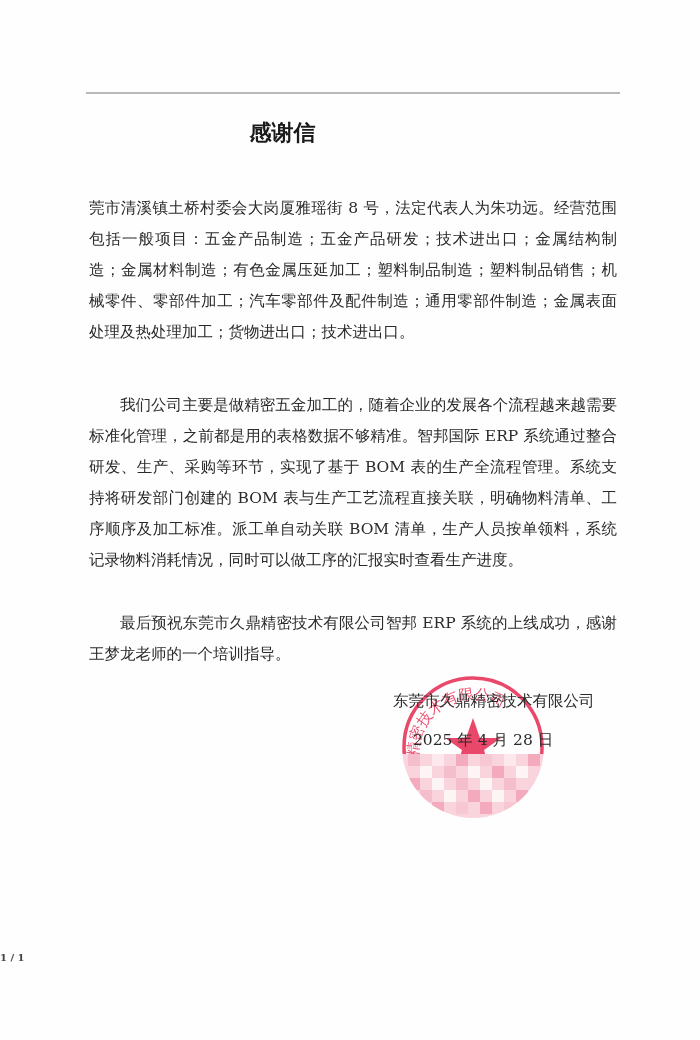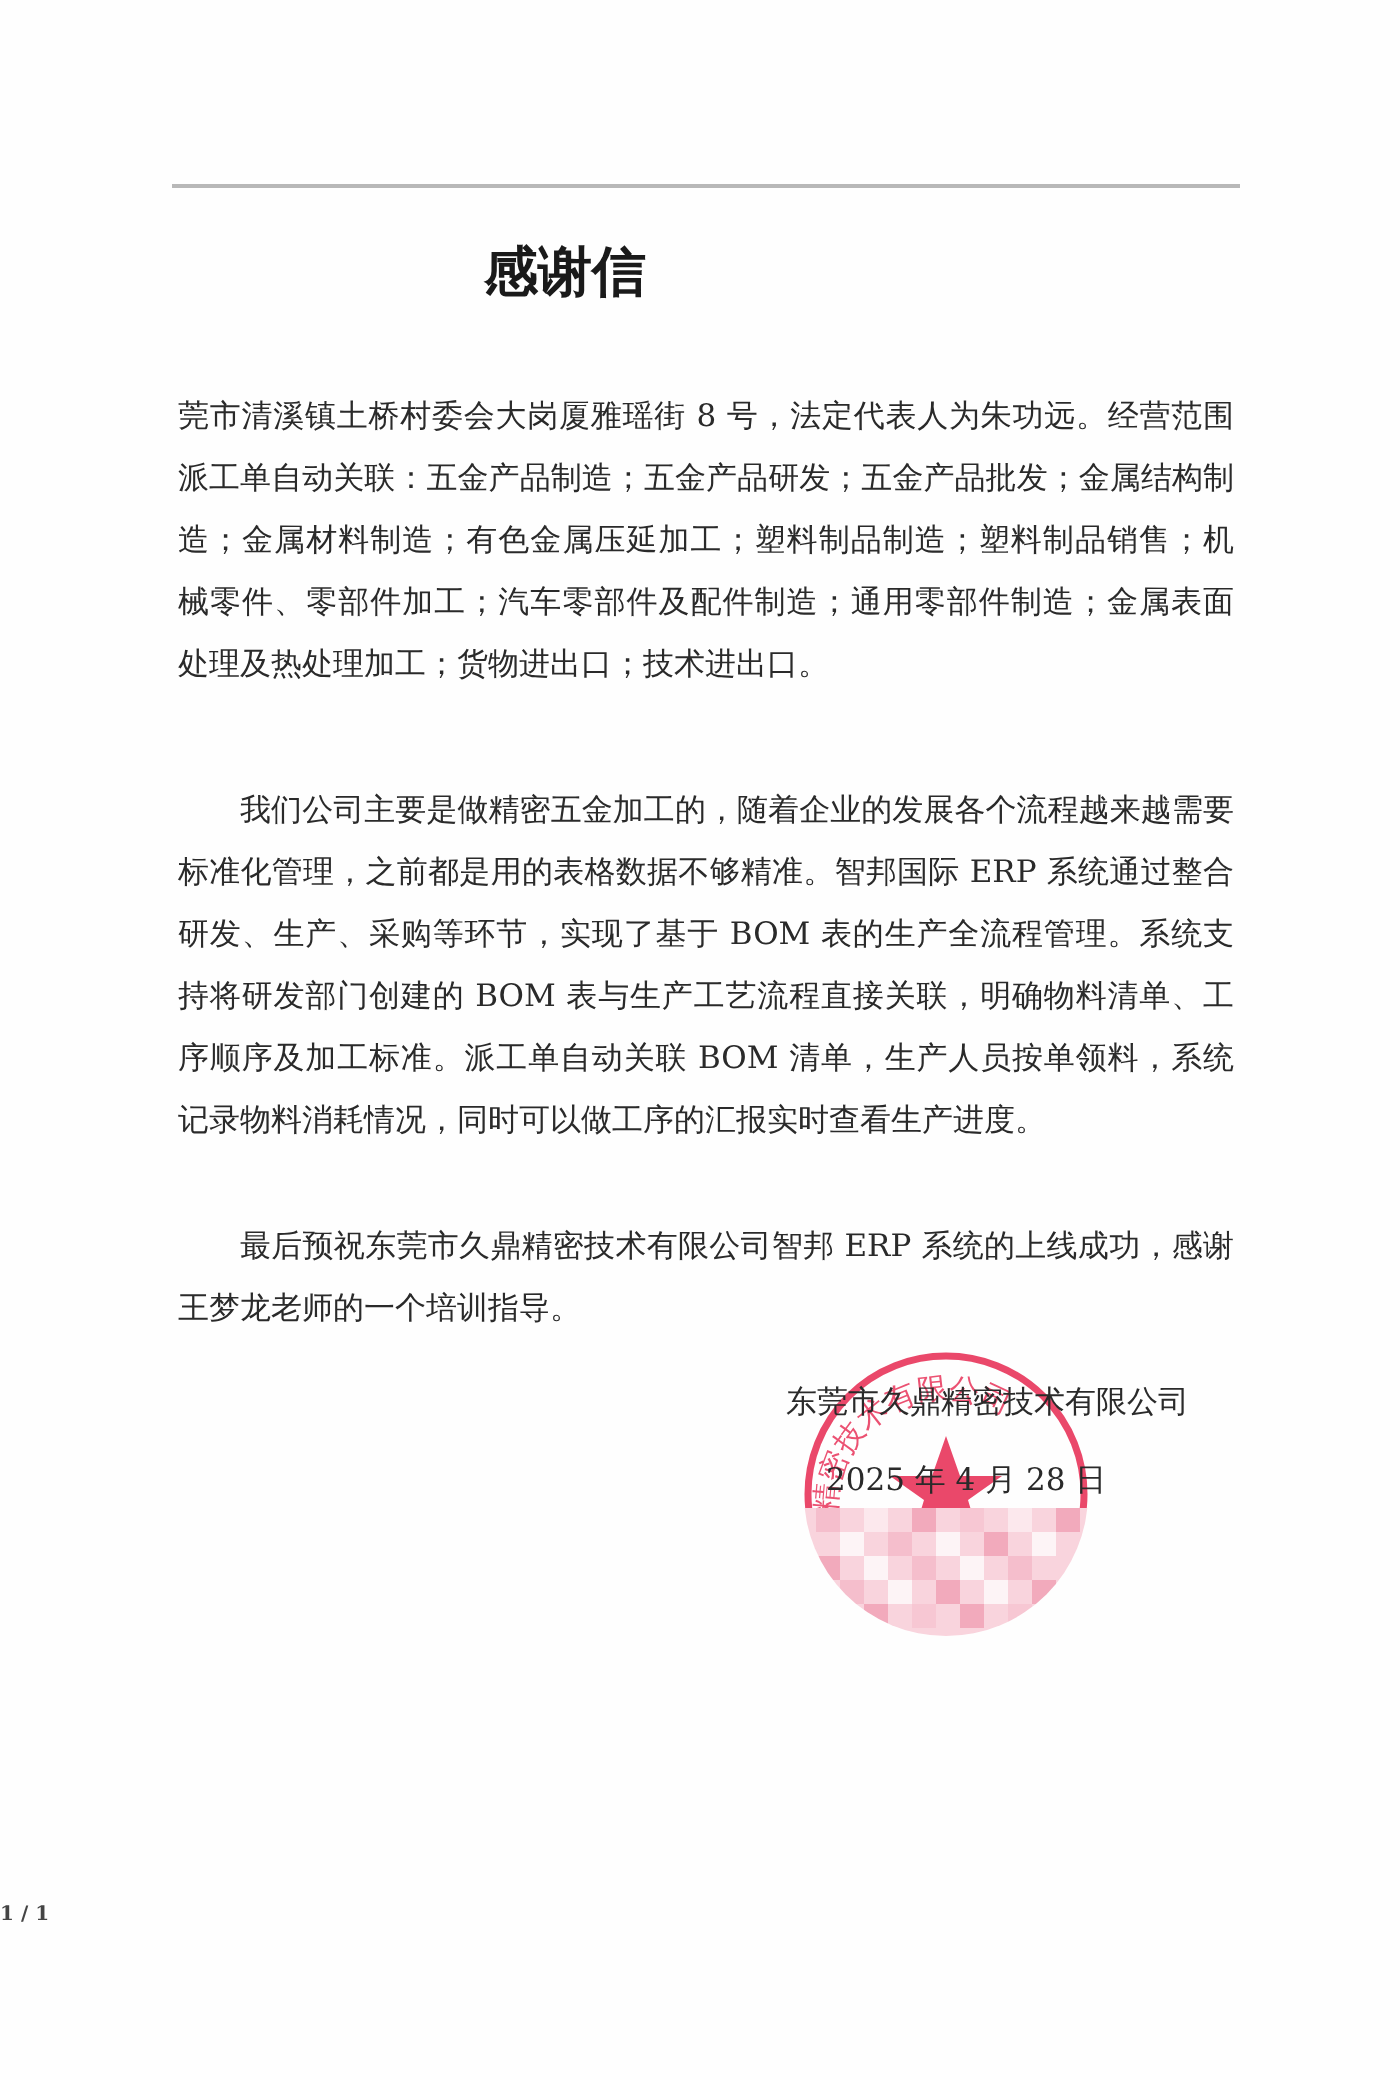--- a/index.html
+++ b/index.html
@@ -1,41 +1,41 @@
 <!DOCTYPE html>
 <html><head>
   <meta charset="utf-8">
   <style>
     html, body { margin: 0; padding: 0; background: #ffffff; }
     body { width: 700px; height: 1040px; position: relative; overflow: hidden; }
     .page { position: absolute; left: 0; top: 0; width: 700px; height: 1040px; background: #fefefe; }
     .rule { position: absolute; left: 86px; top: 92px; width: 534px; height: 2px; background: #b8b8b8; }
     .title { position: absolute; left: 0; width: 565px; top: 118px; text-align: center;
-      font-family: "DejaVu Sans", sans-serif; font-weight: bold; font-size: 27px; color: #1a1a1a; letter-spacing: 0px; }
+      font-family: "DejaVu Sans", sans-serif; font-weight: bold; font-size: 22px; color: #1a1a1a; letter-spacing: 0px; }
     .line { position: absolute; left: 89px; width: 528px; height: 22px; white-space: nowrap;
       font-family: "DejaVu Serif", "Liberation Serif", serif; font-size: 15.5px; color: #2a2a2a;
       text-align: justify; text-align-last: justify; line-height: 22px; }
     .line.indent { left: 120px; width: 497px; }
     .line.last { text-align-last: left; text-align: right; }
     .sig { position: absolute; font-family: "DejaVu Serif", "Liberation Serif", serif; font-size: 15.5px; color: #2a2a2a; white-space: nowrap; line-height: 22px; z-index: 3; text-align: center; }
     .stamp { position: absolute; left: 400px; top: 674px; width: 146px; height: 146px; z-index: 2; }
     .footer { position: absolute; left: 0; width: 700px; top: 952px; text-align: left;
       font-family: "DejaVu Serif", serif; font-size: 10px; font-weight: bold; color: #444; }
   </style>
 </head>
 <body>
 
 <div class="page">
 
   <div class="rule"></div>
 
   <div class="title">感谢信</div>
 
   <div class="line" style="top:197px">莞市清溪镇土桥村委会大岗厦雅瑶街 8 号，法定代表人为朱功远。经营范围</div>
-  <div class="line" style="top:228px">派工单自动关联：五金产品制造；五金产品研发；五金产品批发；金属结构制</div>
+  <div class="line" style="top:228px">包括一般项目：五金产品制造；五金产品研发；技术进出口；金属结构制</div>
   <div class="line" style="top:259px">造；金属材料制造；有色金属压延加工；塑料制品制造；塑料制品销售；机</div>
   <div class="line" style="top:290px">械零件、零部件加工；汽车零部件及配件制造；通用零部件制造；金属表面</div>
   <div class="line last" style="top:321px">处理及热处理加工；货物进出口；技术进出口。</div>
 
   <div class="line" style="top:425px">标准化管理，之前都是用的表格数据不够精准。智邦国际 ERP 系统通过整合</div>
   <div class="line indent" style="top:394px">我们公司主要是做精密五金加工的，随着企业的发展各个流程越来越需要</div>
   <div class="line" style="top:456px">研发、生产、采购等环节，实现了基于 BOM 表的生产全流程管理。系统支</div>
   <div class="line" style="top:487px">持将研发部门创建的 BOM 表与生产工艺流程直接关联，明确物料清单、工</div>
   <div class="line" style="top:518px">序顺序及加工标准。派工单自动关联 BOM 清单，生产人员按单领料，系统</div>
   <div class="line last" style="top:549px">记录物料消耗情况，同时可以做工序的汇报实时查看生产进度。</div>

